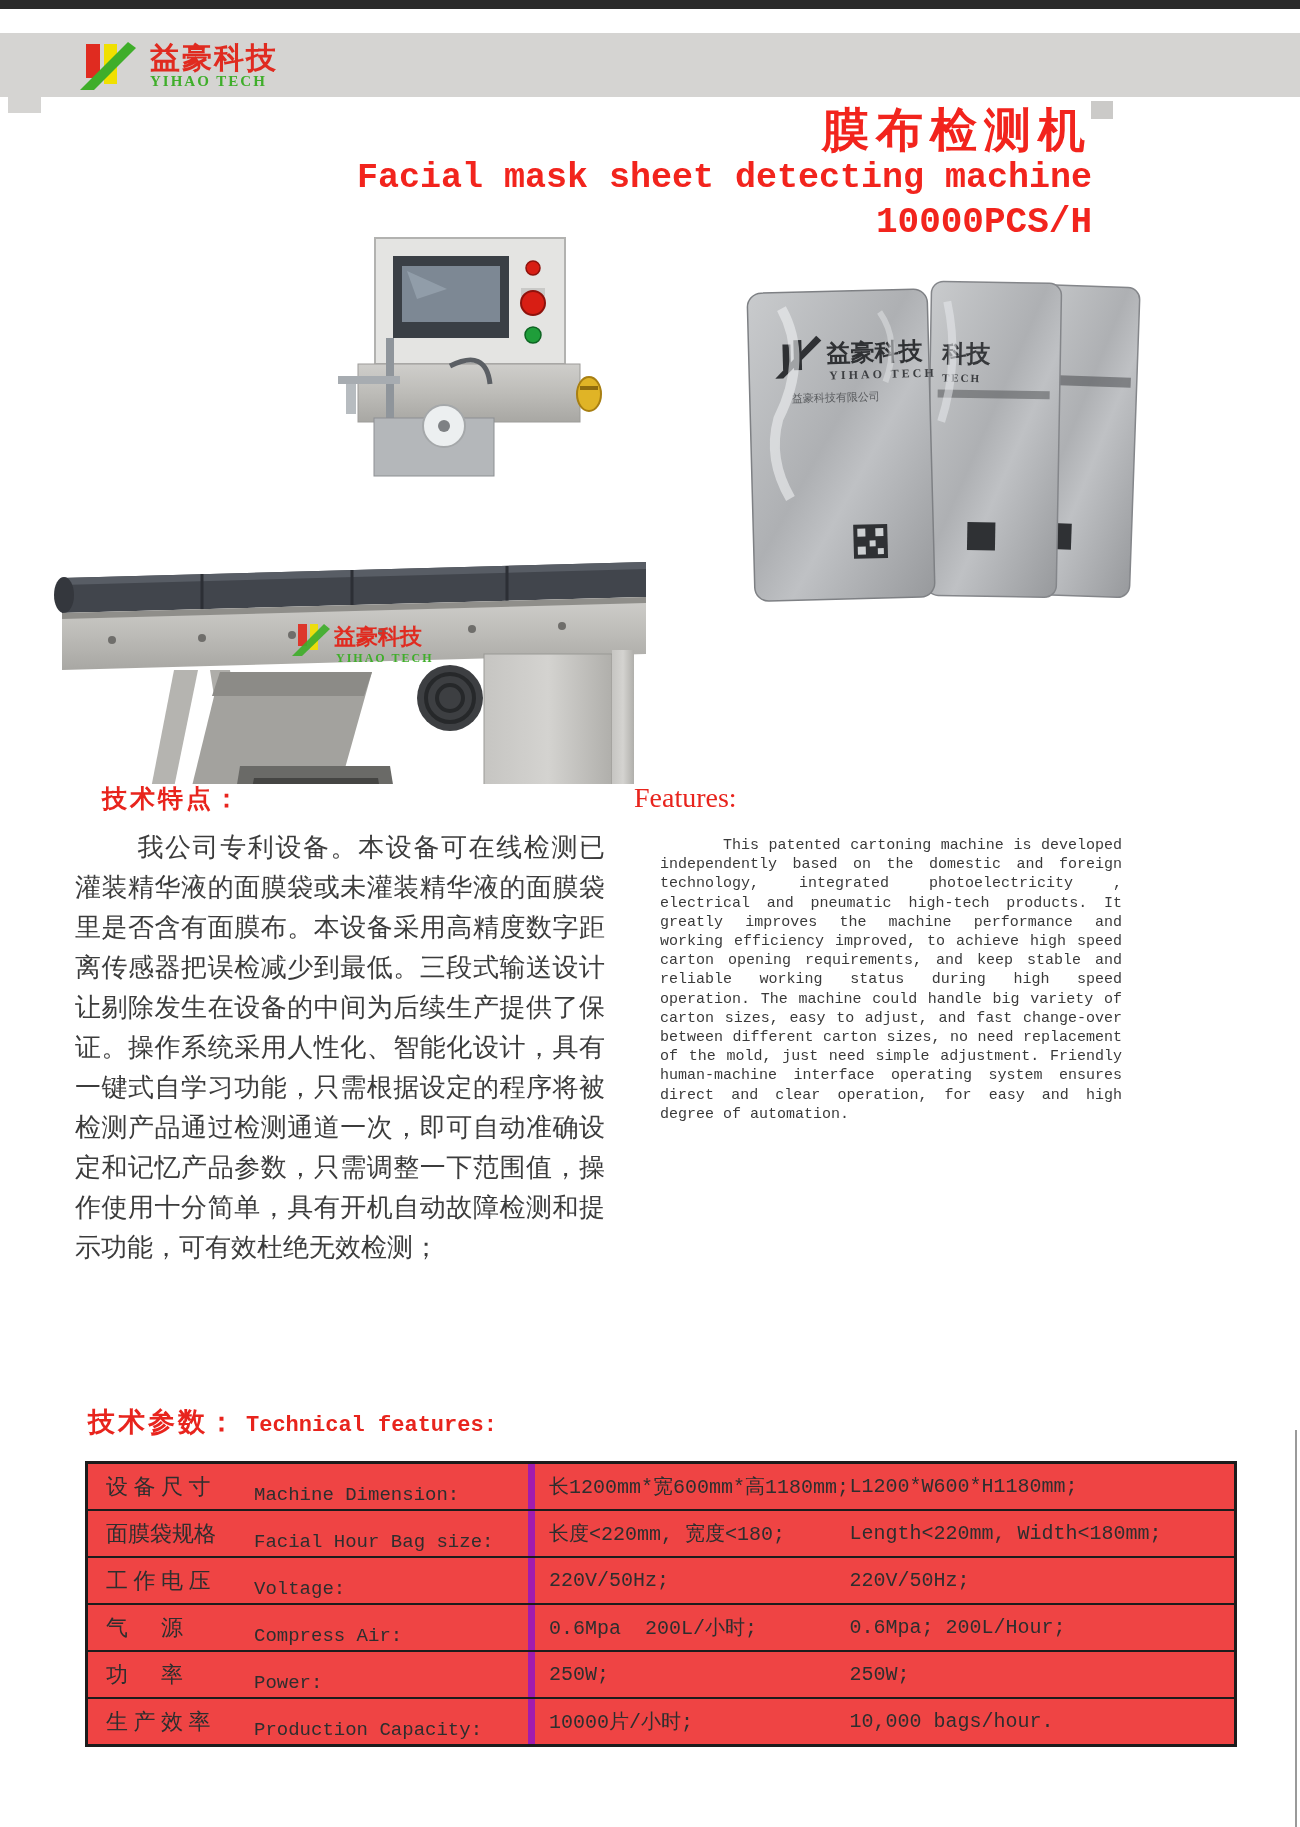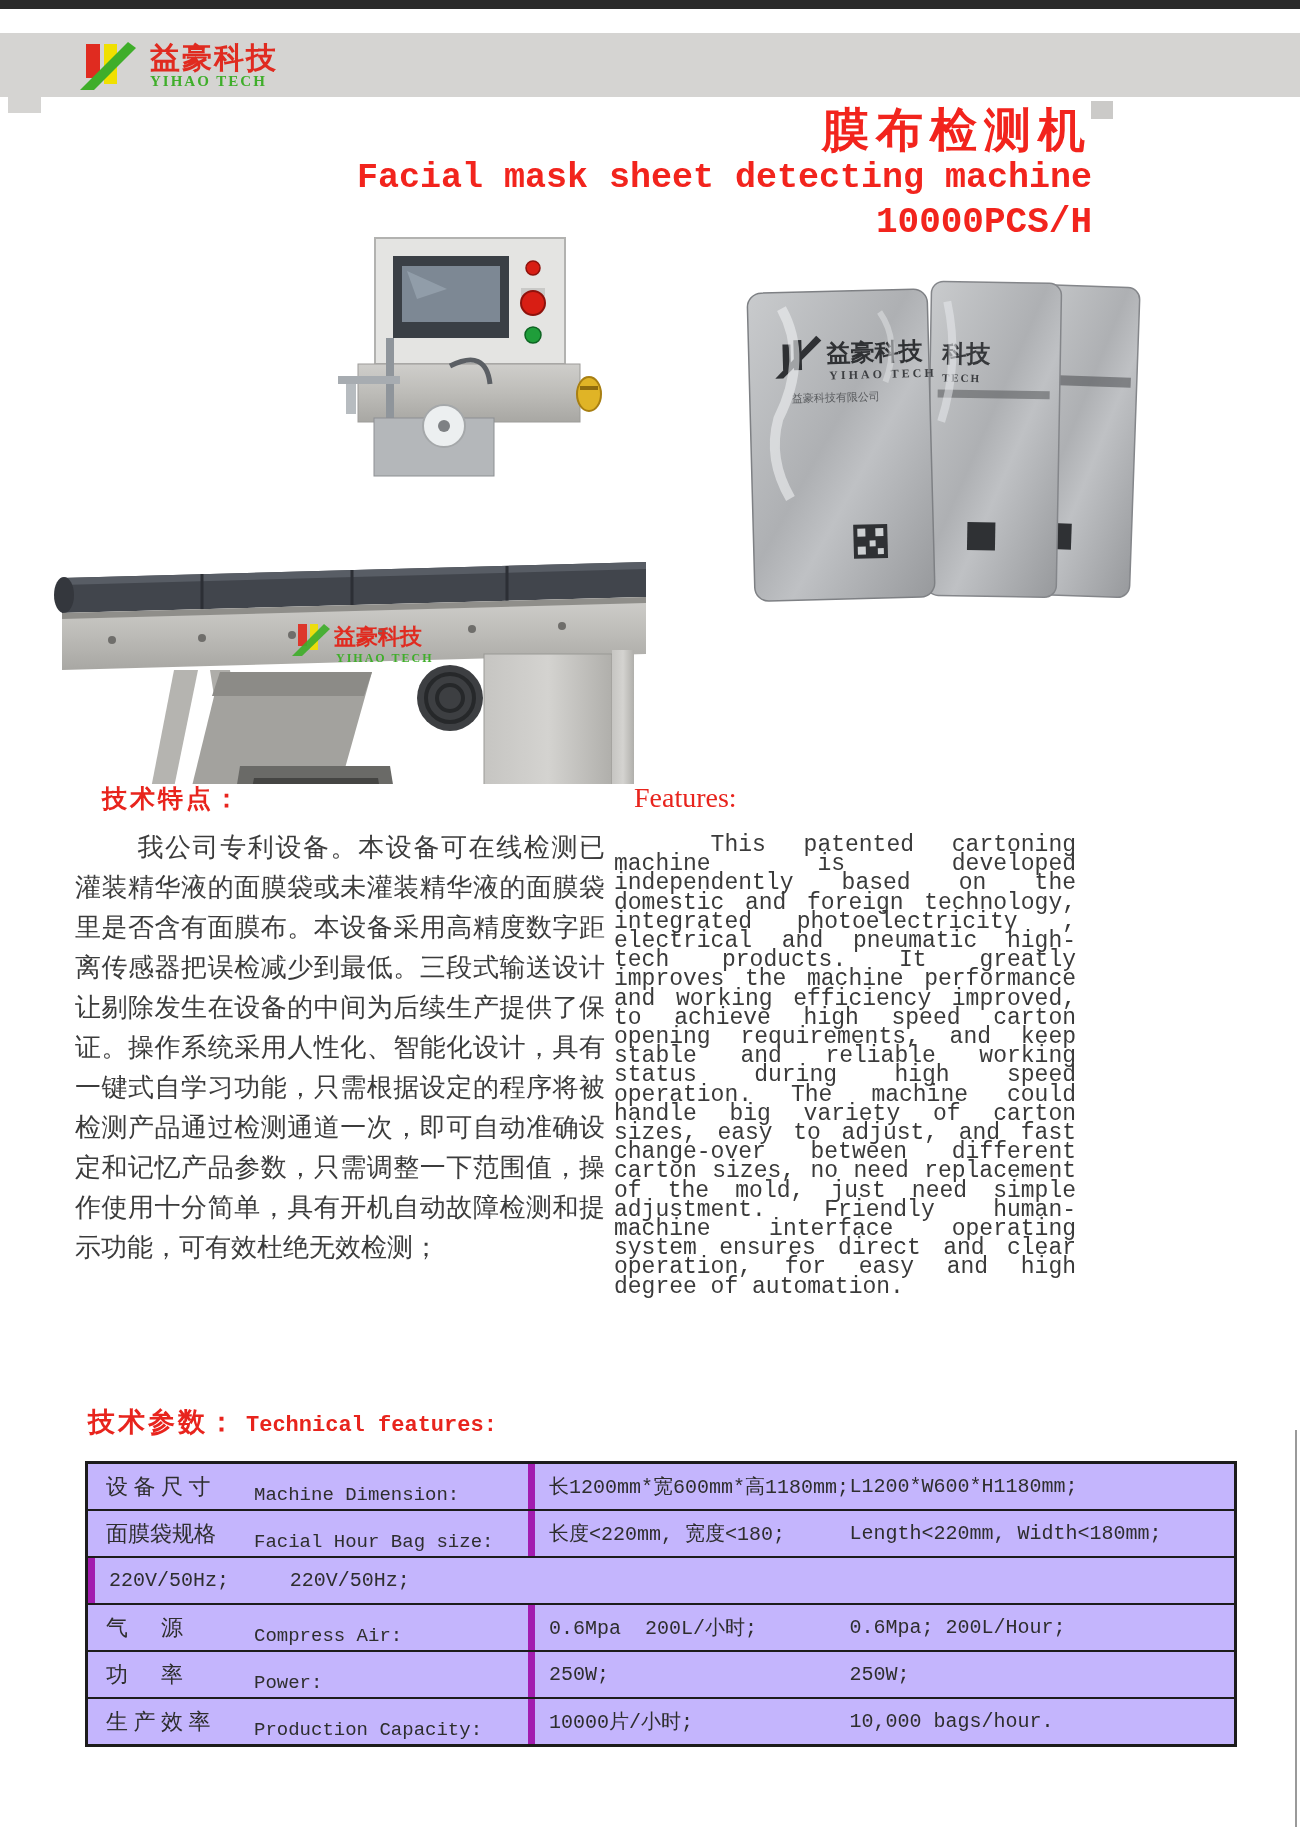--- a/index.html
+++ b/index.html
@@ -32,33 +32,33 @@
   
   .h-zh{font-family:"Liberation Sans",sans-serif;font-weight:bold;color:#e8241d;}
   .feat-zh-h{left:88px;top:782px;font-size:25px;letter-spacing:3px;margin-left:14px;}
   .feat-en-h{left:634px;top:782px;font-family:"Liberation Serif",serif;color:#e8241d;font-size:28px;}
   .para-zh{
     left:75px;top:828px;width:530px;font-size:26px;line-height:40px;color:#3c3c3c;
     text-align:justify;font-family:"Liberation Serif",serif;
   }
   .para-zh p{margin:0;text-indent:2.4em;}
   .para-en{
-    left:614px;top:836px;width:462px;font-size:23px;line-height:19.2px;color:#3a3a3a;
+    left:660px;top:836px;width:462px;font-size:15px;line-height:19.2px;color:#3a3a3a;
     text-align:justify;font-family:"Liberation Mono",monospace;
   }
   .para-en p{margin:0;text-indent:4.2em;}
 
   .spec-head{left:88px;top:1404px;display:flex;align-items:baseline;gap:8px;}
   .spec-head .zh{font-family:"Liberation Sans",sans-serif;font-weight:bold;font-size:27px;letter-spacing:3px;color:#e8241d;}
   .spec-head .en{font-family:"Liberation Mono",monospace;font-weight:bold;font-size:22px;color:#e8241d;}
 
   
   .spec-table{
     left:85px;top:1461px;width:1152px;border:3px solid #1c1c1c;
-    box-sizing:border-box;background:#c4b5fd;
+    box-sizing:border-box;background:#ef4444;
   }
   .spec-row{display:grid;grid-template-columns:440px 1fr;height:45px;border-bottom:2px solid #1c1c1c;}
   .spec-row:last-child{border-bottom:none;}
   .spec-label-cell{display:flex;align-items:center;padding-left:18px;box-sizing:border-box;}
   .spec-zh{width:148px;font-family:"Liberation Serif",serif;font-size:22px;color:#2e2e2e;white-space:pre;}
   .spec-en{font-family:"Liberation Mono",monospace;font-size:19px;color:#2e2e2e;margin-top:16px;}
   .spec-value-cell{border-left:7px solid #a21caf;display:grid;grid-template-columns:45% 55%;align-items:center;}
   .spec-val-zh{padding-left:14px;font-family:"Liberation Mono",monospace;font-size:20px;color:#2e2e2e;white-space:pre;}
   .spec-val-en{font-family:"Liberation Mono",monospace;font-size:20px;color:#2e2e2e;}
 
@@ -260,20 +260,24 @@
       <span class="spec-zh">面膜袋规格</span>
       <span class="spec-en">Facial Hour Bag size:</span>
     </div>
     <div class="spec-value-cell">
       <span class="spec-val-zh">长度&lt;220mm, 宽度&lt;180;</span>
       <span class="spec-val-en">Length&lt;220mm, Width&lt;180mm;</span>
     </div>
   </div>
 
   <div class="spec-row">
+    <div class="spec-label-cell">
+      <span class="spec-zh">工 作 电 压</span>
+      <span class="spec-en">Voltage:</span>
+    </div>
     <div class="spec-value-cell">
       <span class="spec-val-zh">220V/50Hz;</span>
       <span class="spec-val-en">220V/50Hz;</span>
     </div>
   </div>
 
   <div class="spec-row">
     <div class="spec-label-cell">
       <span class="spec-zh">气      源</span>
       <span class="spec-en">Compress Air:</span>

